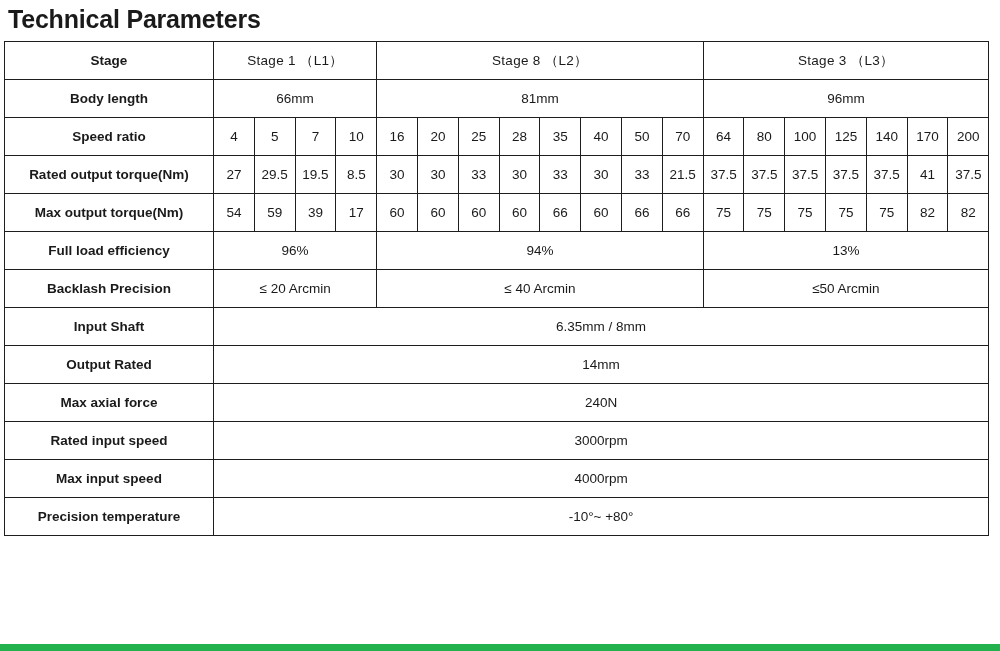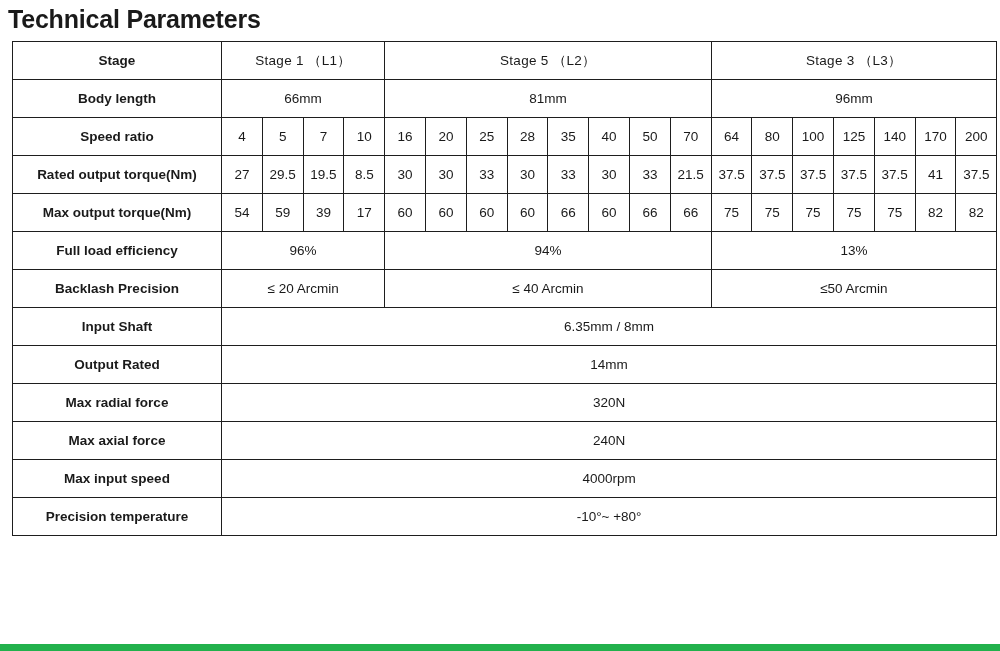--- a/index.html
+++ b/index.html
@@ -25,21 +25,21 @@
     font-size: 25px;
     font-weight: bold;
     color: #1a1a1a;
     padding: 3px 0 6px 8px;
     letter-spacing: -0.2px;
     line-height: 32px;
   }
   table.spec {
     border-collapse: collapse;
     width: 985px;
-    margin-left: 12px;
+    margin-left: 4px;
     table-layout: fixed;
   }
   table.spec td {
     border: 1px solid #1e1e1e;
     font-size: 13.5px;
     color: #1a1a1a;
     text-align: center;
     padding: 0;
     height: 37px;
     background: #ffffff;
@@ -83,21 +83,21 @@
 
   <table class="spec">
     <colgroup>
       <col style="width:209px">
       <col span="19" style="width:40.8px">
     </colgroup>
     <tbody>
       <tr>
         <td class="label">Stage</td>
         <td class="head" colspan="4">Stage 1 （L1）</td>
-        <td class="head" colspan="8">Stage 5 （L2）</td>
+        <td class="head" colspan="8">Stage 8 （L2）</td>
         <td class="head" colspan="7">Stage 3 （L3）</td>
       </tr>
 
       <tr>
         <td class="label">Body length</td>
         <td colspan="4">66mm</td>
         <td colspan="8">81mm</td>
         <td colspan="7">96mm</td>
       </tr>
 
@@ -187,30 +187,30 @@
       <tr>
         <td class="label">Input Shaft</td>
         <td colspan="19">6.35mm / 8mm</td>
       </tr>
 
       <tr>
         <td class="label">Output Rated</td>
         <td colspan="19">14mm</td>
       </tr>
 
-      <tr>
-        <td class="label">Max radial force</td>
-        <td colspan="19">320N</td>
-      </tr>
 
       <tr>
         <td class="label">Max axial force</td>
         <td colspan="19">240N</td>
       </tr>
 
+      <tr>
+        <td class="label">Rated input speed</td>
+        <td colspan="19">3000rpm</td>
+      </tr>
 
       <tr>
         <td class="label">Max input speed</td>
         <td colspan="19">4000rpm</td>
       </tr>
 
 
 
       <tr>
         <td class="label">Precision temperature</td>

